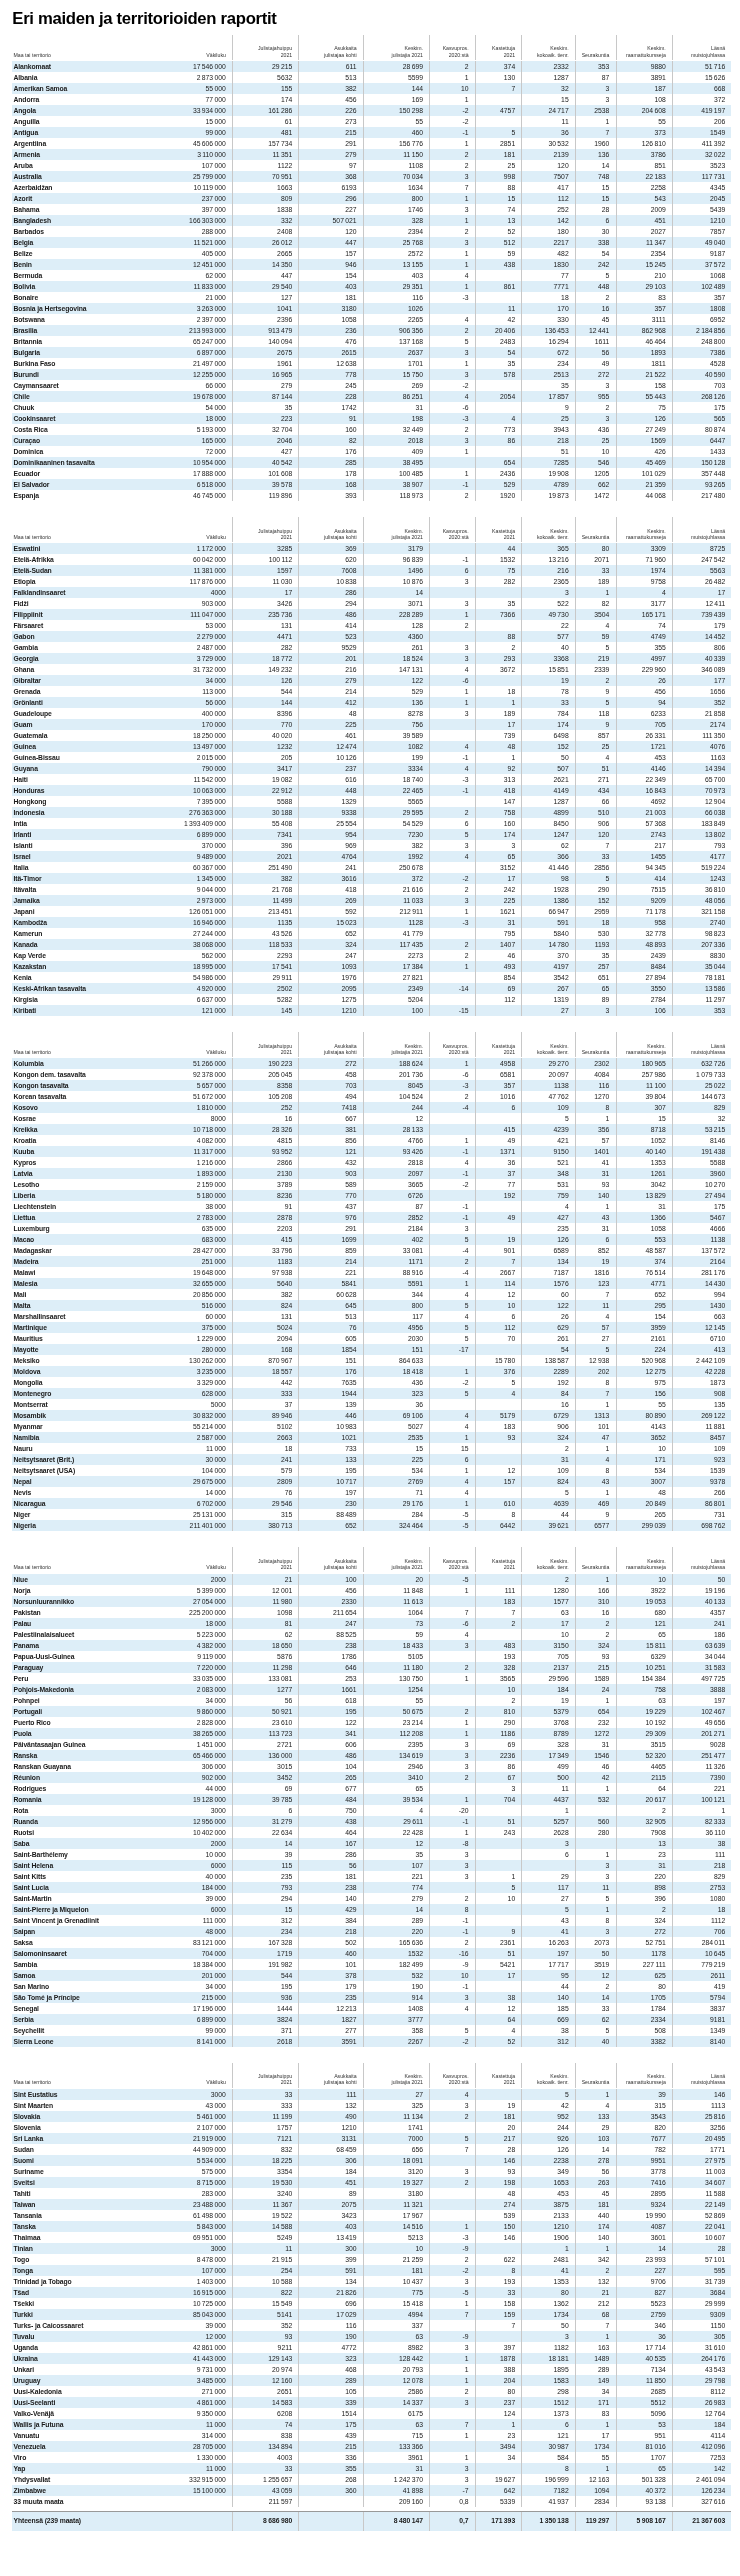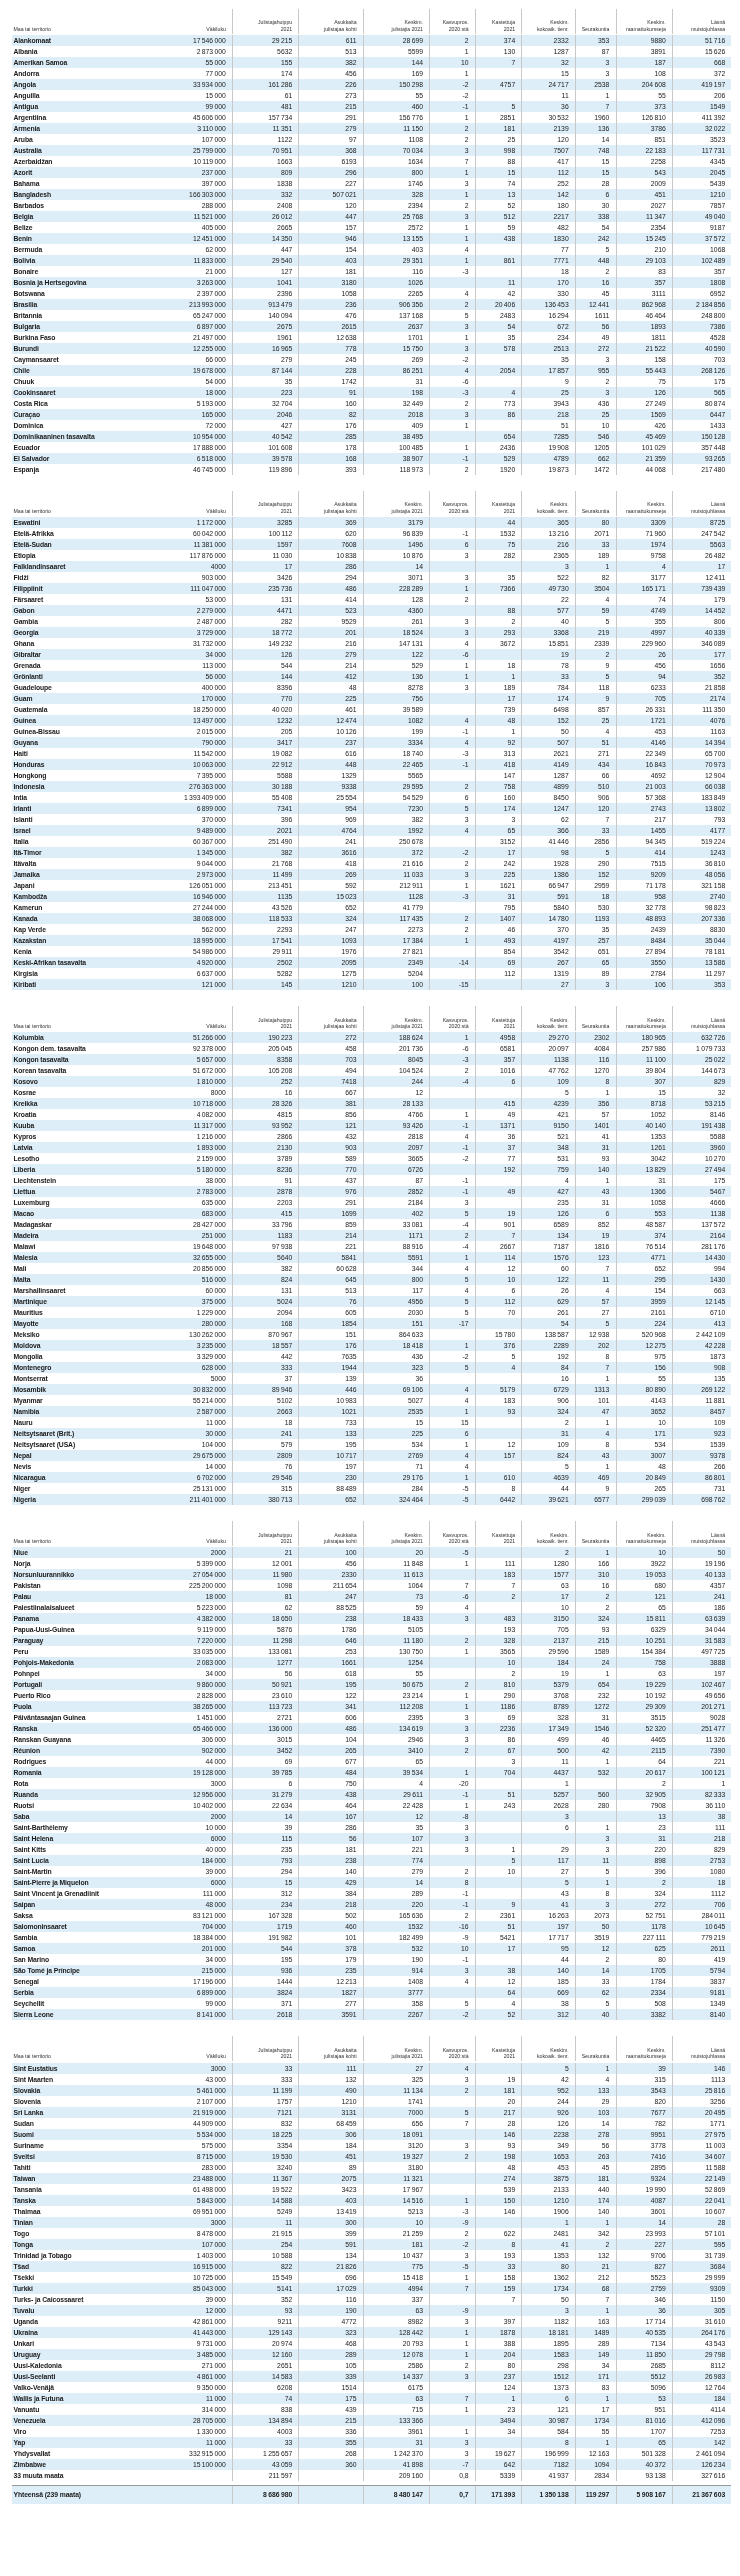--- a/index.html
+++ b/index.html
@@ -44,20 +44,21 @@
   .total-row{
     display:flex;height:18.5px;line-height:18.5px;font-size:6.8px;font-weight:bold;
     background:#ddeef8;border-top:1.9px double #999;margin-top:4.3px;
   }
   .total-row .cell.c0{font-weight:bold;}
 </style>
 </head>
 <body>
 
 <div id="page" data-name="report-page">
+  <h1 data-name="page-title">Eri maiden ja territorioiden raportit</h1>
   <div id="table-root" data-name="report-table">
       <div class="section" data-name="report-table-section">
         <div class="thead" data-name="table-header-row">
           <div class="hc c0" data-name="column-header">
             <span>Maa tai territorio</span>
           </div>
           <div class="hc c1 vr" data-name="column-header">
             <span>Väkiluku</span>
           </div>
           <div class="hc c2 vr" data-name="column-header">

